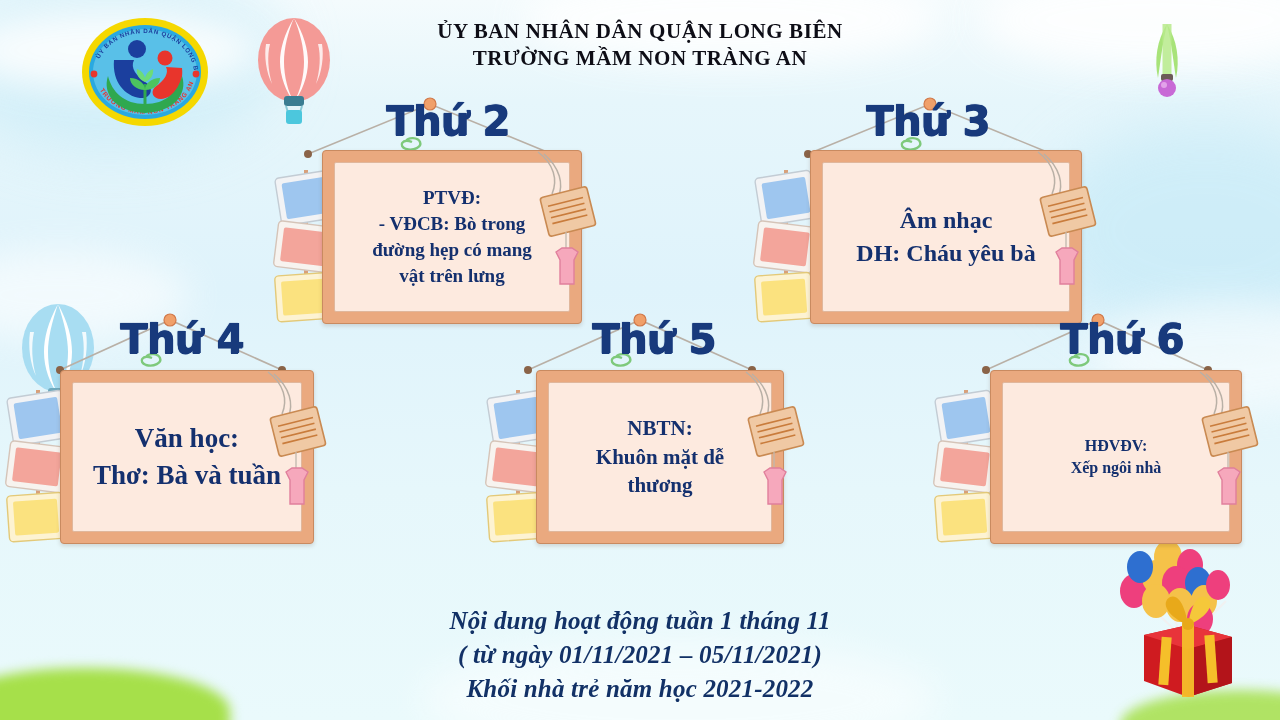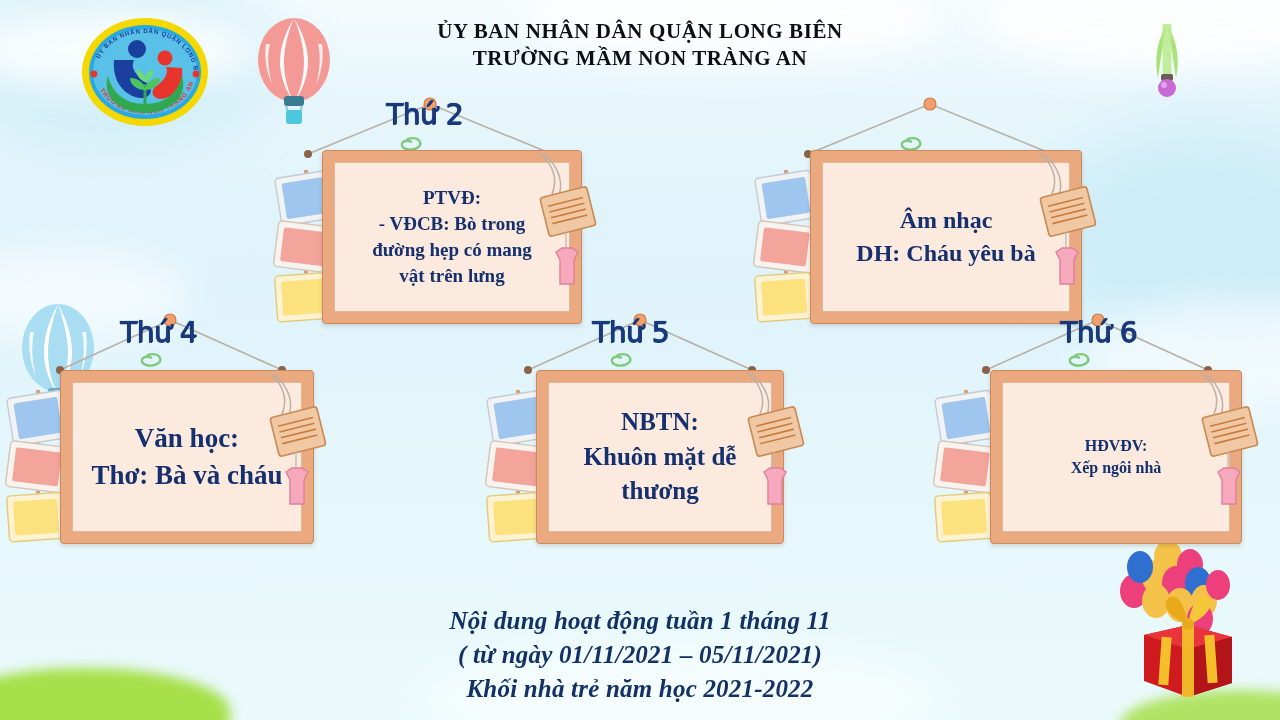--- a/index.html
+++ b/index.html
@@ -20,21 +20,21 @@
   .hdr{position:absolute;left:0;right:0;top:18px;text-align:center;z-index:40;}
   .hdr div{font-family:"Liberation Serif",serif;font-weight:bold;font-size:21px;
            letter-spacing:.6px;color:#0d0d16;line-height:1.28;}
 
   
   .logo{position:absolute;left:78px;top:16px;width:134px;height:112px;z-index:45;}
 
   
   .board{position:absolute;z-index:30;}
   .dayttl{position:absolute;z-index:36;font-family:"DejaVu Sans","Liberation Sans",sans-serif;
-          font-weight:normal;font-size:28px;color:#183a7c;white-space:nowrap;
+          font-weight:bold;font-size:40px;color:#183a7c;white-space:nowrap;
           letter-spacing:-.5px;
           text-shadow:0 0 1px #183a7c,1px 0 0 #183a7c,0 1px 0 #183a7c;}
   .hang{position:absolute;left:0;top:0;z-index:31;overflow:visible;}
   .frame{position:absolute;z-index:33;background:#eaa97f;
          border:1px solid #c98a60;border-radius:4px;
          box-shadow:0 2px 4px rgba(90,60,40,.18);}
   .inner{position:absolute;inset:11px;background:#fdeadf;
          border:1px solid #e0b79c;border-radius:2px;}
   .btxt{position:absolute;inset:0;display:flex;flex-direction:column;
         align-items:center;justify-content:center;text-align:center;
@@ -230,20 +230,21 @@
   </div>
 
   <div class="board" style="left:780px;top:92px;width:300px;height:232px;">
     <svg class="hang" width="300" height="80" viewBox="0 0 300 80">
       <path d="M28 62 L150 12 L272 62" stroke="#b9b0a6" stroke-width="1.6" fill="none"></path>
       <path d="M132 50 C122 46 118 54 126 57 C134 59 142 55 140 50 C138 45 128 45 126 49" stroke="#7ec97b" stroke-width="2.4" fill="none"></path>
       <circle cx="150" cy="12" r="6" fill="#f0a06a" stroke="#d1794a" stroke-width="1.2"></circle>
       <circle cx="28" cy="62" r="4" fill="#8a6348"></circle>
       <circle cx="272" cy="62" r="4" fill="#8a6348"></circle>
     </svg>
+    <div class="dayttl" style="left:86px;top:6px;">Thứ 3</div>
 
     <svg class="decL" style="left:-30px;top:72px;" width="72" height="160" viewBox="0 0 72 160">
       <path d="M36 6 L36 150" stroke="#d8a07a" stroke-width="4" fill="none"></path>
       <g transform="rotate(-9 36 34)">
         <rect x="8" y="10" width="56" height="48" rx="4" fill="#f2f3f5" stroke="#c3ccd4" stroke-width="1.4"></rect>
         <rect x="14" y="16" width="44" height="36" rx="2" fill="#9ec6ef"></rect>
       </g>
       <g transform="rotate(7 36 82)">
         <rect x="6" y="60" width="58" height="46" rx="4" fill="#f7f3ef" stroke="#d5c4b8" stroke-width="1.4"></rect>
         <rect x="12" y="66" width="46" height="34" rx="2" fill="#f3a59b"></rect>
@@ -309,21 +310,21 @@
         <path d="M22 52 H58 M22 58 H58 M22 64 H58 M22 70 H58" stroke="#c97c3c" stroke-width="1.6"></path>
       </g>
       <path d="M38 82 L38 102" stroke="#c0b7ad" stroke-width="1.3" fill="none"></path>
       <path d="M28 102 L34 98 L44 98 L50 102 L46 110 L46 134 L32 134 L32 110 Z" fill="#f6a8bc" stroke="#e07f9c" stroke-width="1.4"></path>
     </svg>
 
     <div class="frame" style="left:40px;top:62px;width:252px;height:172px;">
       <div class="inner">
         <div class="btxt" style="font-size:27px;">
           <span>Văn học:</span>
-          <span>Thơ: Bà và cháu</span>
+          <span>Thơ: Bà và tuần</span>
         </div>
       </div>
     </div>
   </div>
 
   <div class="board" style="left:490px;top:308px;width:300px;height:240px;">
     <svg class="hang" width="300" height="80" viewBox="0 0 300 80">
       <path d="M38 62 L150 12 L262 62" stroke="#b9b0a6" stroke-width="1.6" fill="none"></path>
       <path d="M132 50 C122 46 118 54 126 57 C134 59 142 55 140 50 C138 45 128 45 126 49" stroke="#7ec97b" stroke-width="2.4" fill="none"></path>
       <circle cx="150" cy="12" r="6" fill="#f0a06a" stroke="#d1794a" stroke-width="1.2"></circle>
@@ -354,21 +355,21 @@
       <g transform="rotate(-14 38 62)">
         <rect x="16" y="42" width="48" height="40" rx="3" fill="#f0c9a4" stroke="#c98a52" stroke-width="1.6"></rect>
         <path d="M22 52 H58 M22 58 H58 M22 64 H58 M22 70 H58" stroke="#c97c3c" stroke-width="1.6"></path>
       </g>
       <path d="M38 82 L38 102" stroke="#c0b7ad" stroke-width="1.3" fill="none"></path>
       <path d="M28 102 L34 98 L44 98 L50 102 L46 110 L46 134 L32 134 L32 110 Z" fill="#f6a8bc" stroke="#e07f9c" stroke-width="1.4"></path>
     </svg>
 
     <div class="frame" style="left:46px;top:62px;width:246px;height:172px;">
       <div class="inner">
-        <div class="btxt" style="font-size:25px;">
+        <div class="btxt" style="font-size:21px;">
           <span>NBTN:</span>
           <span>Khuôn mặt dễ
 thương</span>
         </div>
       </div>
     </div>
   </div>
 
   <div class="board" style="left:950px;top:308px;width:300px;height:240px;">
     <svg class="hang" width="300" height="80" viewBox="0 0 300 80">

